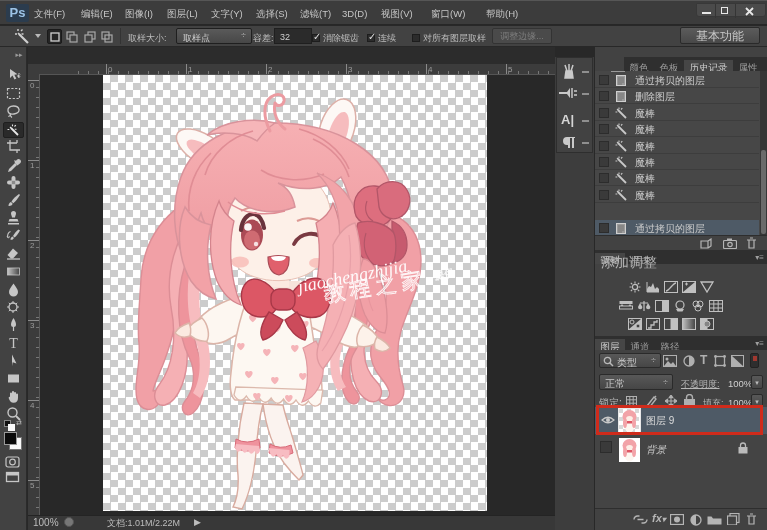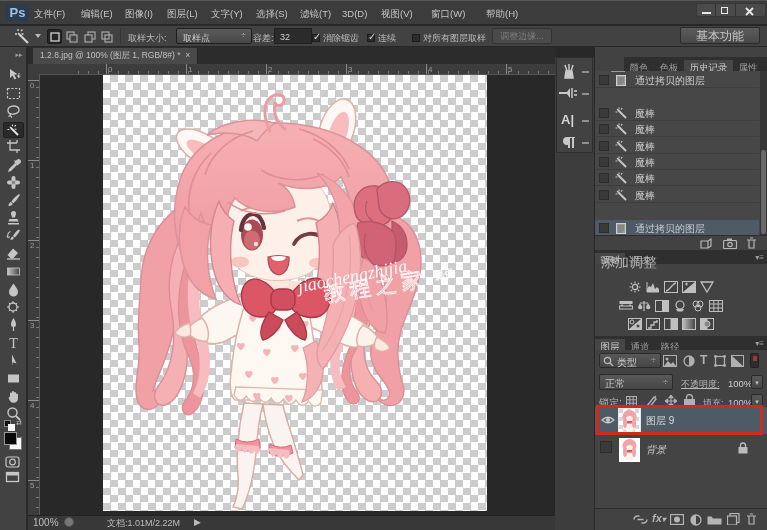--- a/index.html
+++ b/index.html
@@ -257,21 +257,20 @@
           <rect x="1" y="2" width="13" height="10" rx="2" fill="none" stroke="#c6c6c6" stroke-width="1.2"></rect>
           <circle cx="7.5" cy="7" r="2.8" fill="none" stroke="#c6c6c6" stroke-width="1.2"></circle>
         </svg></div>
 <div class="abs" style="left:5px; top:470px;"><svg width="15" height="15" viewBox="0 0 15 15">
           <rect x="1.5" y="2.5" width="12" height="9" fill="none" stroke="#c6c6c6" stroke-width="1.3"></rect>
           <rect x="1.5" y="2.5" width="12" height="3" fill="#c6c6c6"></rect>
         </svg></div>
 </div>
 
 <div id="tabbar" class="abs"></div>
-<div id="doctab" class="abs">1.2.8.jpg @ 100% (图层 1, RGB/8#) * &nbsp;×</div>
 <div class="abs" style="left:28px; top:64px; width:527px; height:11px; background:#3c3c3c; border-bottom:1px solid #555555; overflow:hidden;">
 <div class="rulnum" style="left:80px; top:1px;">0</div>
 <div style="position:absolute; left:78px; top:0; width:1px; height:12px; background:#8a8a8a;"></div>
 <div class="rulnum" style="left:160px; top:1px;">1</div>
 <div style="position:absolute; left:158px; top:0; width:1px; height:12px; background:#8a8a8a;"></div>
 <div class="rulnum" style="left:240px; top:1px;">2</div>
 <div style="position:absolute; left:238px; top:0; width:1px; height:12px; background:#8a8a8a;"></div>
 <div class="rulnum" style="left:320px; top:1px;">3</div>
 <div style="position:absolute; left:318px; top:0; width:1px; height:12px; background:#8a8a8a;"></div>
 <div class="rulnum" style="left:400px; top:1px;">4</div>
@@ -590,20 +589,28 @@
 <div id="histlist" class="abs" style="left:595px; top:71px; width:172px; height:164px; background:#474747; overflow:hidden;">
       <div style="position:absolute; left:16px; top:-10px; width:14px; height:11px; background:#9a9a9a;"></div>
 <div class="hrow" style="top:1.0px;">
         <span class="cb"></span>
         <svg class="hico" width="13" height="13">
           <rect x="1.5" y="1.5" width="9" height="10" fill="#9a9a9a" stroke="#cfcfcf"></rect>
           <path d="M3 4 h6 M3 6 h6 M3 8 h6 M3 10 h4" stroke="#6a6a6a" stroke-width="0.8"></path>
         </svg>
         <span class="htxt">通过拷贝的图层</span>
       </div>
+<div class="hrow" style="top:17.4px;">
+        <span class="cb"></span>
+        <svg class="hico" width="13" height="13">
+          <rect x="1.5" y="1.5" width="9" height="10" fill="#9a9a9a" stroke="#cfcfcf"></rect>
+          <path d="M3 4 h6 M3 6 h6 M3 8 h6 M3 10 h4" stroke="#6a6a6a" stroke-width="0.8"></path>
+        </svg>
+        <span class="htxt">删除图层</span>
+      </div>
 <div class="hrow" style="top:33.8px;">
         <span class="cb"></span>
         <svg class="hico" width="14" height="13">
           <path d="M3 3 L11 11" stroke="#c9c9c9" stroke-width="1.8"></path>
           <path d="M2 2 l1.5 1.5 M0.5 5 h1.8 M4 0.5 v1.8 M6 2.5 l1.3-1.3" stroke="#c9c9c9" stroke-width="1.1"></path>
         </svg>
         <span class="htxt">魔棒</span>
       </div>
 <div class="hrow" style="top:50.2px;">
         <span class="cb"></span>

